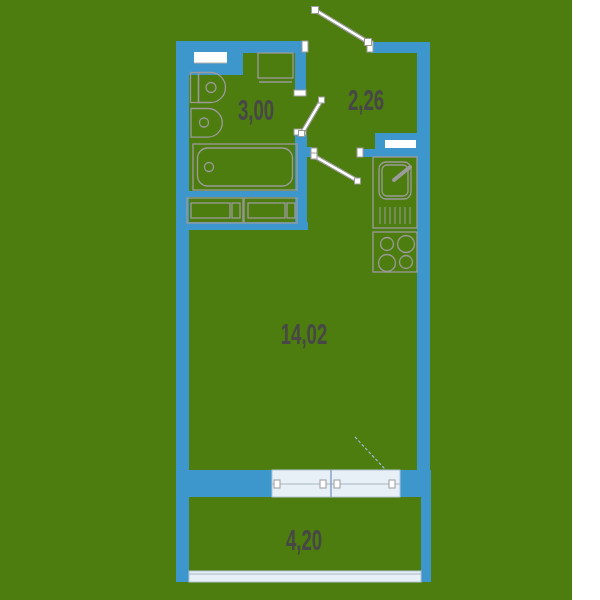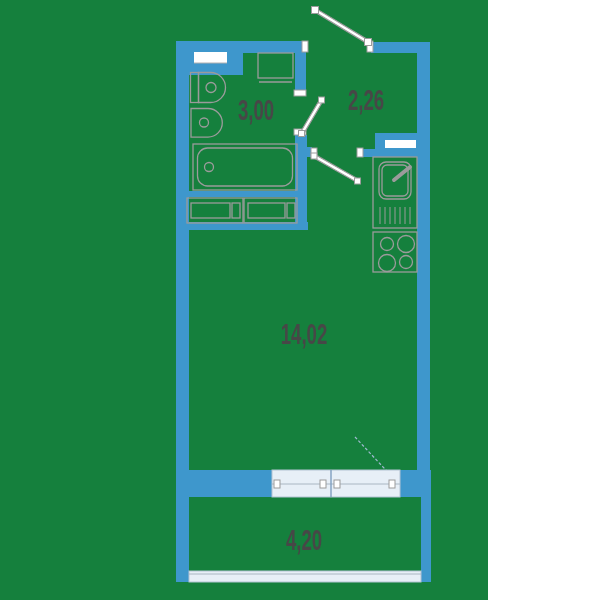--- a/index.html
+++ b/index.html
@@ -1,16 +1,16 @@
 <!DOCTYPE html>
 <html><head>
 <meta charset="utf-8">
 <style>
   html,body{margin:0;padding:0;background:#ffffff;}
-  #stage{position:relative;width:488px;height:600px;background:#15803d;overflow:hidden;}
+  #stage{position:relative;width:572px;height:600px;background:#4d7c0f;overflow:hidden;}
   .wall{fill:#3e97cc;stroke:none;}
   .cap{fill:#ffffff;stroke:#9b9b9b;stroke-width:1;}
   .fxthin{fill:none;stroke:#9b9b9b;stroke-width:1.3;}
   .leaf{fill:#ffffff;stroke:#9b9b9b;stroke-width:1.2;}
   .glaz{fill:#e7eff7;stroke:#b3c3d3;stroke-width:1;}
   .glazline{stroke:#a9b6c2;stroke-width:1;fill:none;}
   .glazdiv{stroke:#7f9fbf;stroke-width:1.4;fill:none;}
   .swing{stroke:#9fb9d0;stroke-width:1.2;stroke-dasharray:3 2;fill:none;}
   .hole{fill:#ffffff;stroke:none;}
   .nicheline{stroke:#b0b0b0;stroke-width:1;fill:none;}

